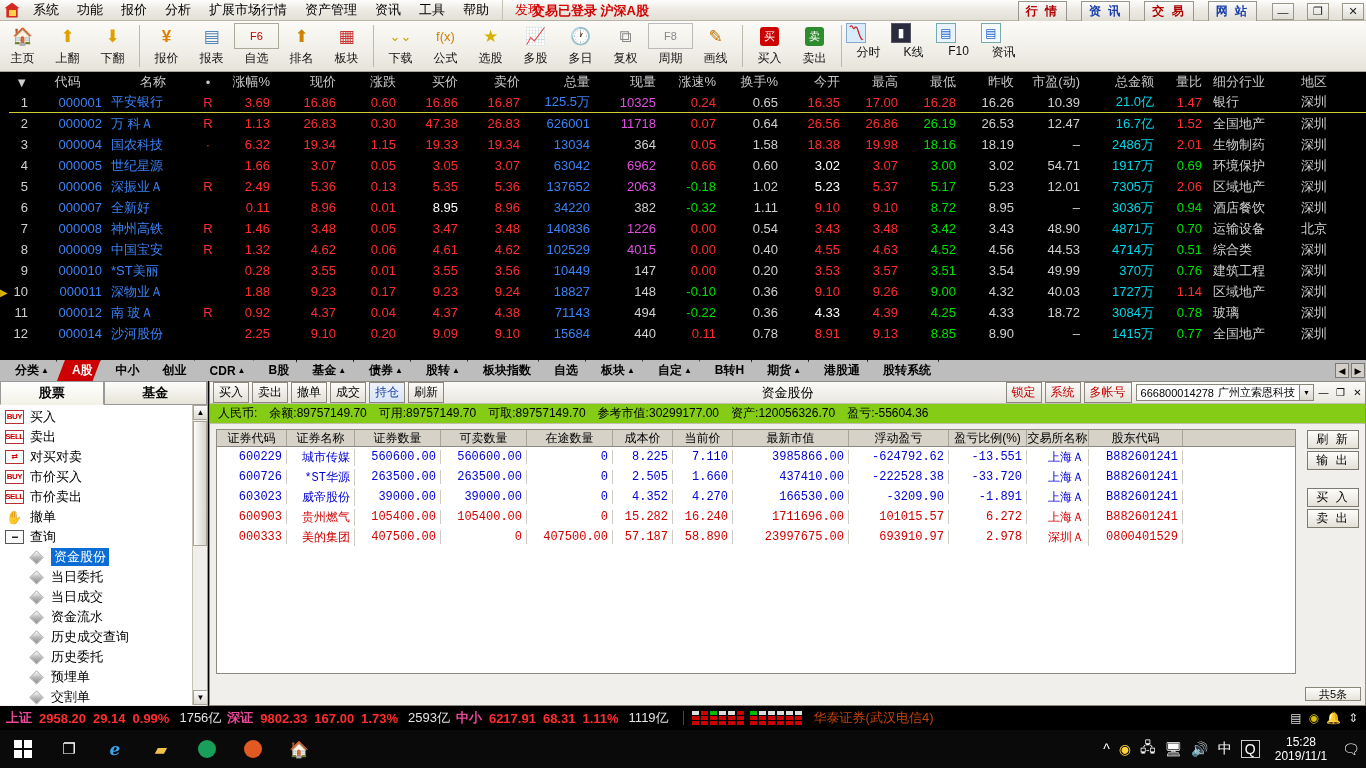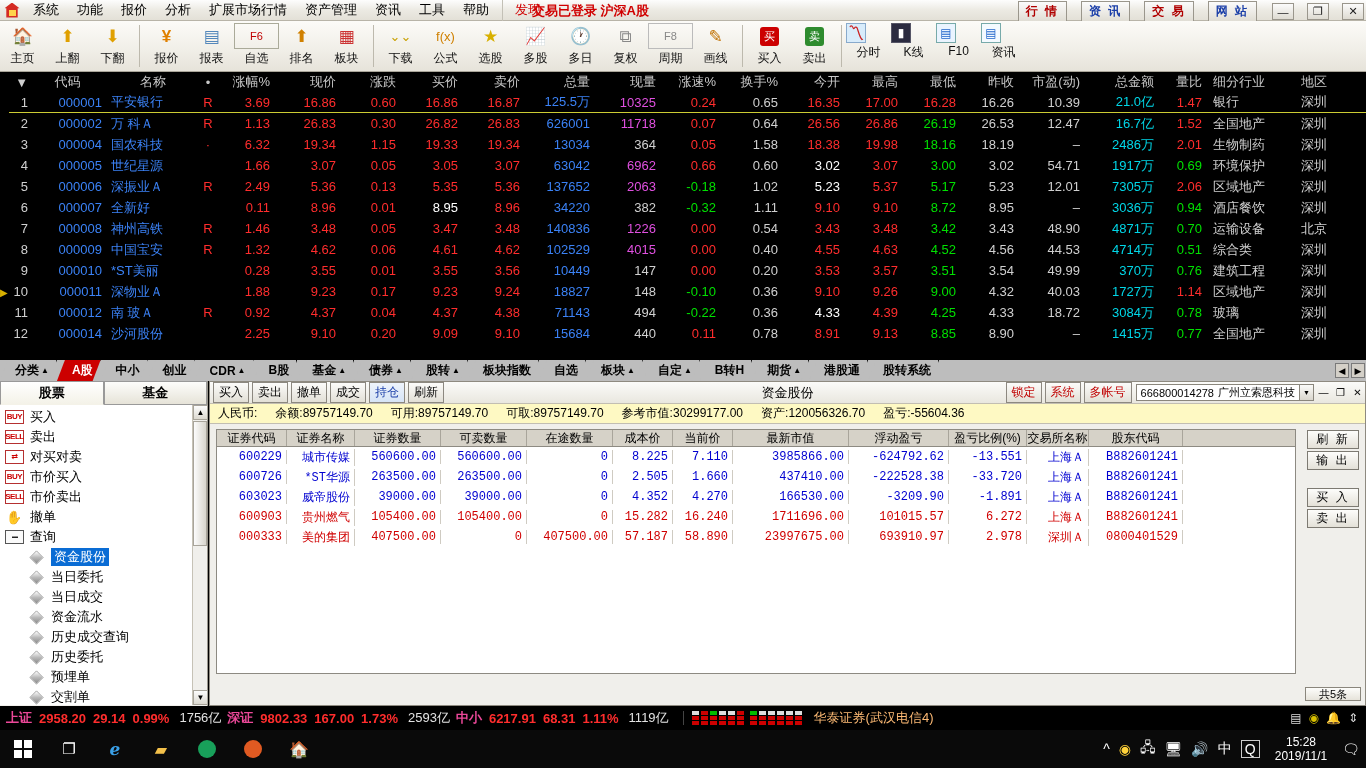--- a/index.html
+++ b/index.html
@@ -159,21 +159,21 @@
   .acct-box .num { padding:0 4px; color:#000; }
   .acct-box .nm { padding-right:4px; color:#000; }
   .acct-box .dd { width:14px; height:15px; border-left:1px solid #8a867c;
     background:linear-gradient(to bottom,#fbfbf9,#d9d6cd); display:flex; align-items:center; justify-content:center; font-size:7px;}
   .tp-wbtn {
     width:15px; height:15px; margin-left:2px; display:flex; align-items:center; justify-content:center;
     font-size:10px; color:#111;
   }
   .tp-funds {
     height:20px; display:flex; align-items:center; font-size:12px; padding-left:8px;
-    border-bottom:1px solid #c2beb2; background:#fef9c3; gap:18px;
+    border-bottom:1px solid #c2beb2; background:#84cc16; gap:12px;
   }
   .tp-body { display:flex; height:281px; }
   .grid-wrap { width:1092px; padding:5px 0 0 6px; }
   .grid {
     border:1px solid #8d8a82; background:#fff; width:1080px; height:245px; overflow:hidden;
     font-family:"Liberation Mono","DejaVu Sans Mono",monospace;
   }
   .g-head {
     display:flex; height:17px; background:#d6d2c8; border-bottom:1px solid #8d8a82;
     font-size:12px; font-family:"Liberation Sans",sans-serif;
@@ -206,21 +206,21 @@
     display:flex; align-items:center; font-size:13px; white-space:nowrap; color:#fff;
   }
   .statusbar .lb { color:#ec4899; font-weight:bold; margin-left:6px;}
   .statusbar .v { color:#ff2d2d; font-weight:bold; margin-left:7px;}
   .statusbar .amt { color:#e2e2e2; margin-left:10px;}
   .blink-grid { display:flex; gap:2px; margin-left:14px; padding-left:8px; border-left:1px solid #444;}
   .bg-col { display:flex; flex-direction:column; gap:1px; }
   .bg-cell { width:7px; height:4px; background:#cc0000; }
   .bg-cell.g { background:#00bb00; }
   .bg-cell.w { background:#dddddd; }
-  .broker { color:#fdba74; margin-left:12px; font-size:13px;}
+  .broker { color:#c2410c; margin-left:12px; font-size:13px;}
   .sb-icons { margin-left:auto; display:flex; align-items:center; gap:7px; padding-right:8px;}
   .sb-icons span { font-size:12px; color:#ddd; }
 
   
   .taskbar {
     position:absolute; left:0; top:730px; width:1366px; height:38px; background:#0a0a0a;
     display:flex; align-items:center;
   }
   .tb-start { width:46px; height:38px; display:flex; align-items:center; justify-content:center; }
   .win-logo { display:grid; grid-template-columns:8px 8px; grid-template-rows:8px 8px; gap:2px; }
@@ -411,21 +411,21 @@
           <div class="c c-area gray">深圳</div>
         </div>
         <div class="qrow">
           <div class="c c-idx gray">2</div>
           <div class="c c-code yel">000002</div>
           <div class="c c-name yel">万 科Ａ</div>
           <div class="c c-flag up">R</div>
           <div class="c c-chg up">1.13</div>
           <div class="c c-price up">26.83</div>
           <div class="c c-delta up">0.30</div>
-          <div class="c c-bid up">26.82</div>
+          <div class="c c-bid up">47.38</div>
           <div class="c c-ask up">26.83</div>
           <div class="c c-vol yel">626001</div>
           <div class="c c-now mag">11718</div>
           <div class="c c-spd up">0.07</div>
           <div class="c c-turn gray">0.64</div>
           <div class="c c-open up">26.56</div>
           <div class="c c-high up">26.86</div>
           <div class="c c-low down">26.19</div>
           <div class="c c-close gray">26.53</div>
           <div class="c c-pe gray">12.47</div>

